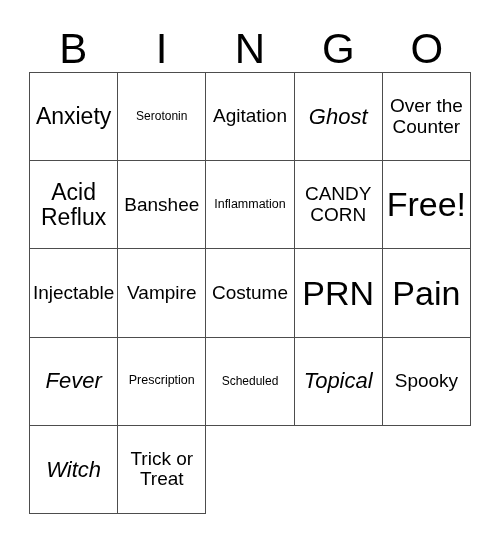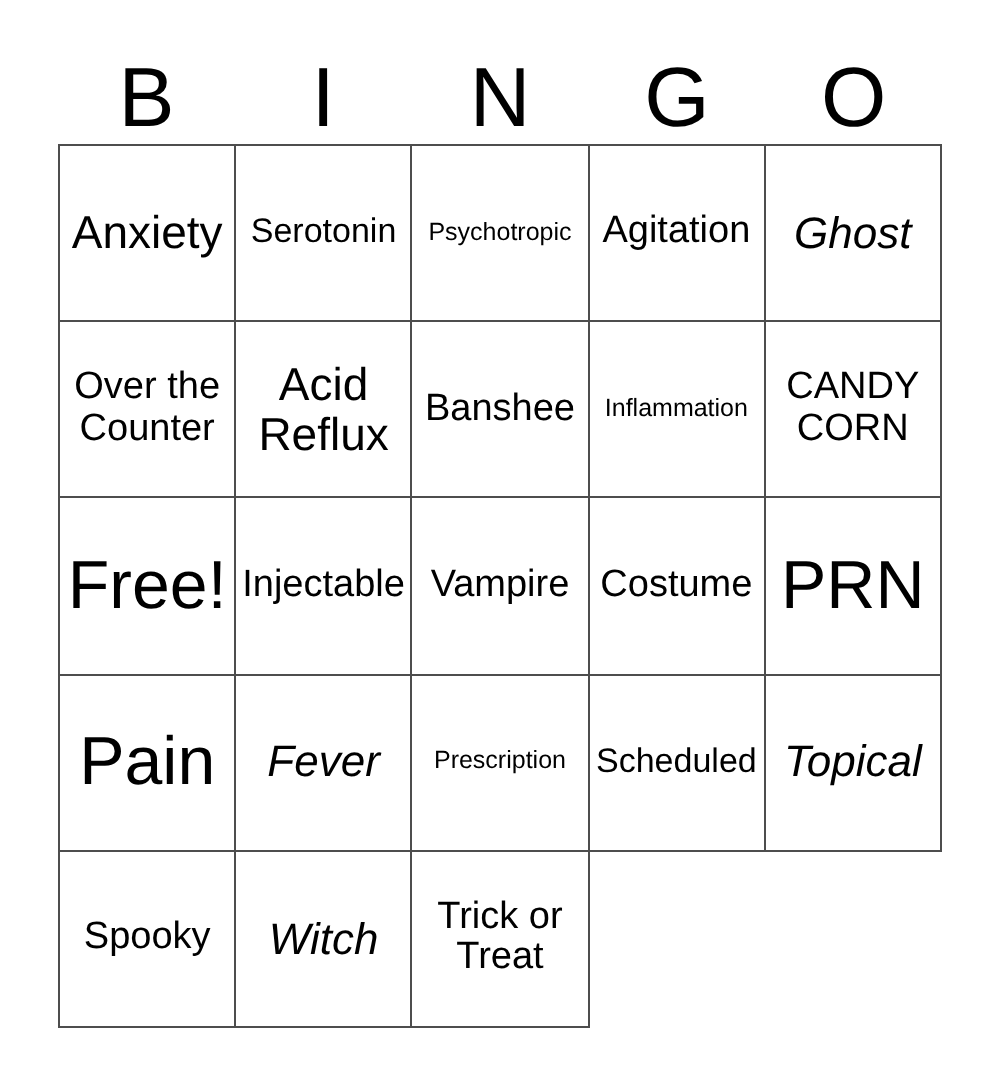--- a/index.html
+++ b/index.html
@@ -75,21 +75,21 @@
   }
   .cell span {
     display: block;
     width: 100%;
     line-height: 1.08;
     word-wrap: break-word;
   }
 
   
   .sz-xs  { font-size: 12.5px; }
-  .sz-s   { font-size: 17px; }
+  .sz-s   { font-size: 12px; }
   .sz-m   { font-size: 19px; }
   .sz-l   { font-size: 23px; }
   .sz-xl  { font-size: 22px; font-style: italic; }
   .sz-xxl { font-size: 34px; }
 </style>
 </head>
 <body>
 
 <div class="card">
 
@@ -101,23 +101,20 @@
     <div class="letter">O</div>
   </div>
 
   <div class="bingo-grid">
 
     <div class="cell">
         <span class="sz-l">Anxiety</span>
       </div>
     <div class="cell">
         <span class="sz-s">Serotonin</span>
-      </div>
-    <div class="cell">
-        <span class="sz-xs">Psychotropic</span>
       </div>
 
     <div class="cell">
         <span class="sz-m">Agitation</span>
       </div>
     <div class="cell">
         <span class="sz-xl">Ghost</span>
       </div>
     <div class="cell">
         <span class="sz-m">Over the Counter</span>

